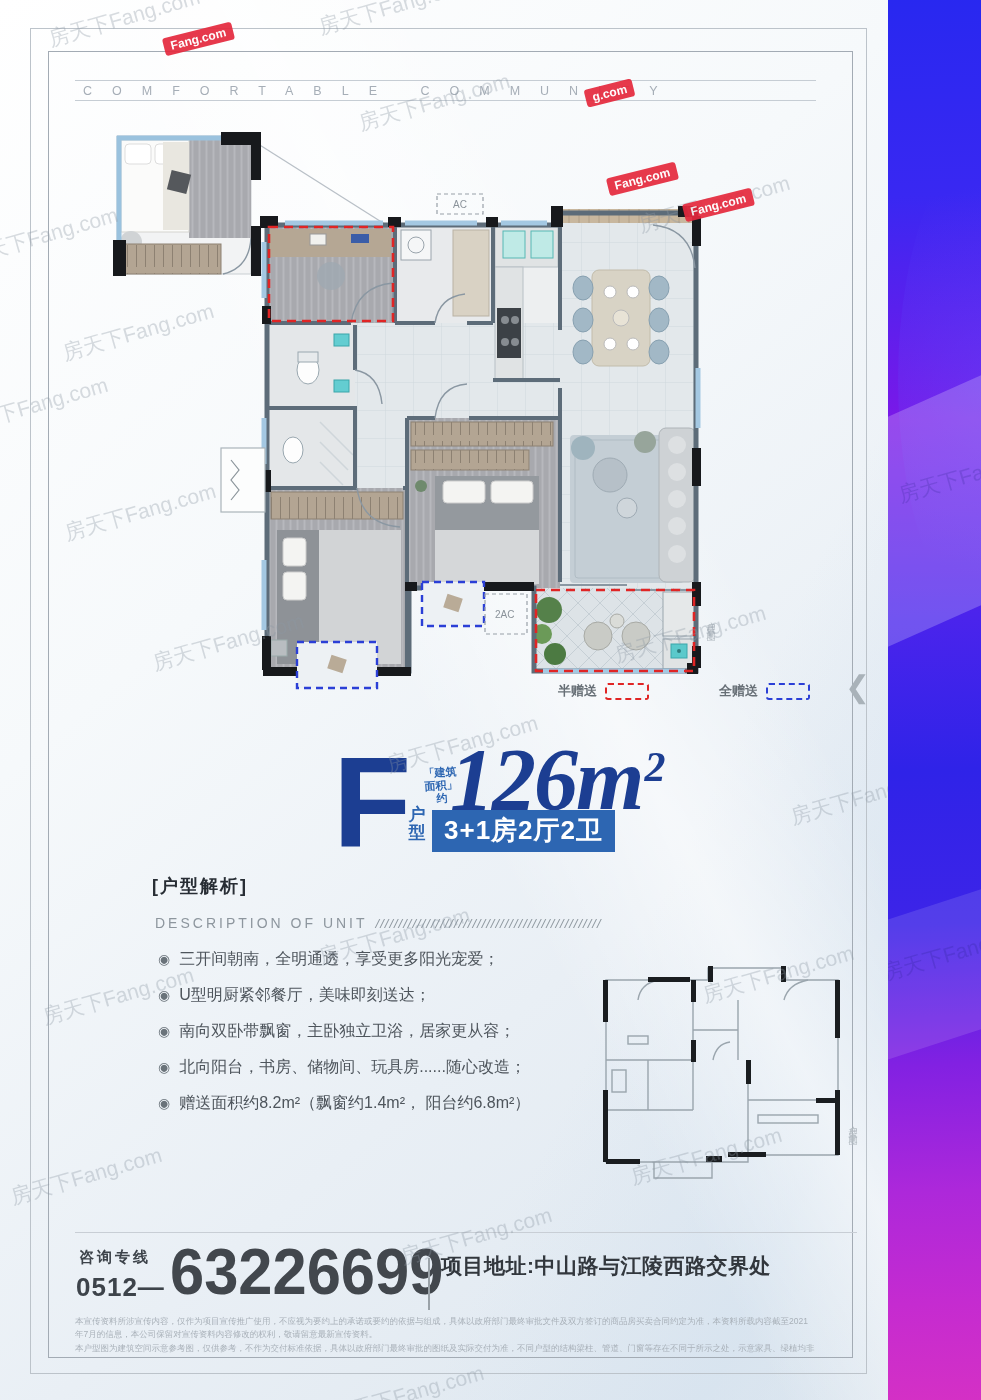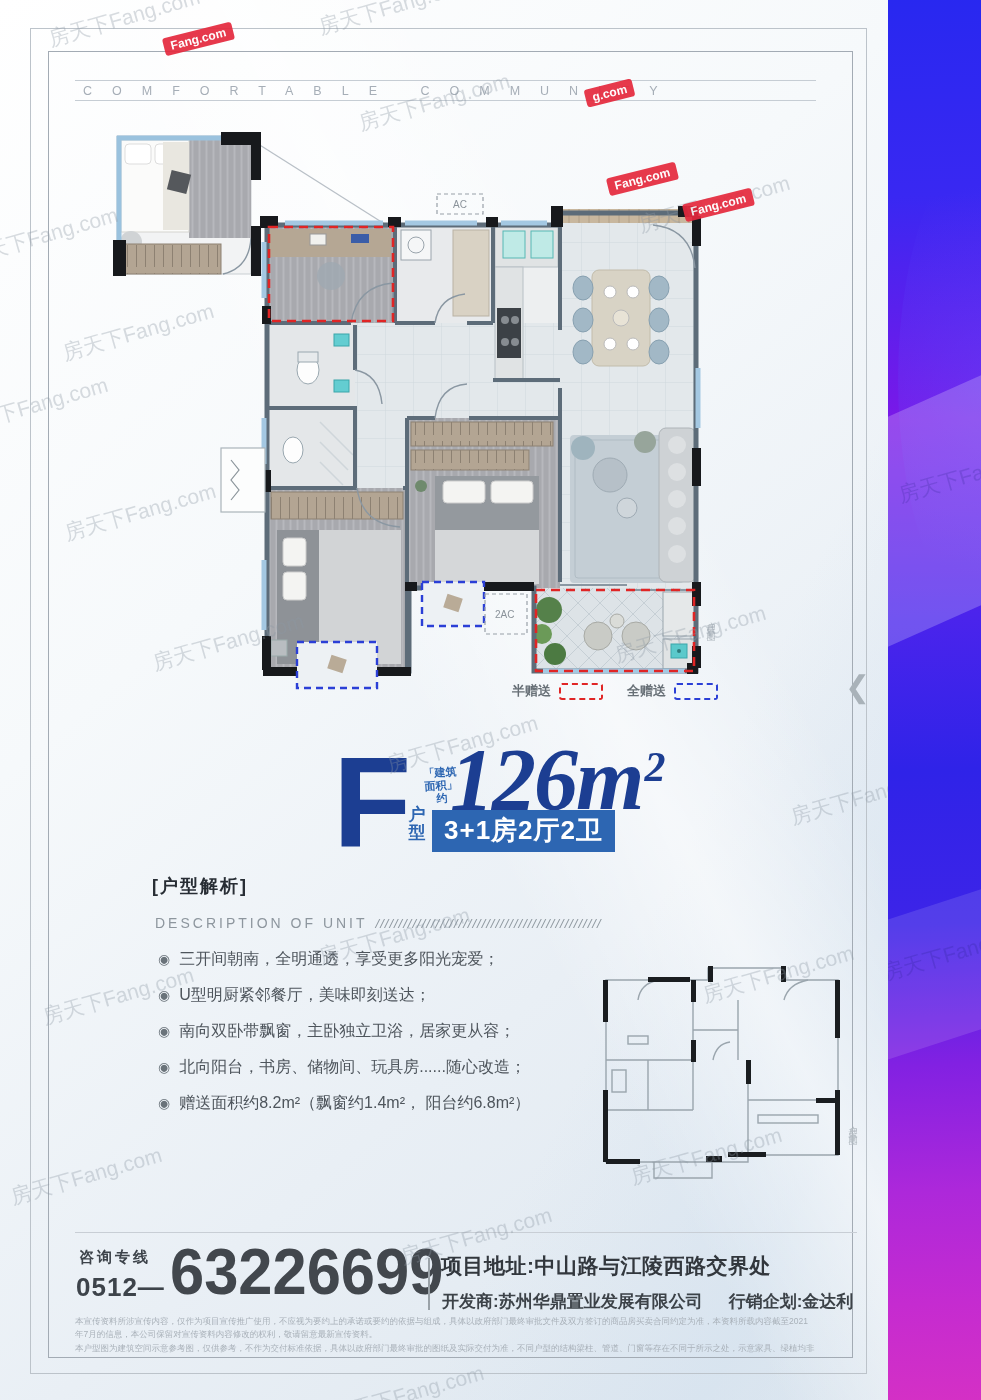--- a/index.html
+++ b/index.html
@@ -29,21 +29,21 @@
   .wm{position:absolute;transform:rotate(-16deg);color:rgba(141,153,164,.34);font-size:21px;white-space:nowrap;pointer-events:none;}
   .wm.dark{color:rgba(25,25,120,.18);}
   .wmchip{position:absolute;transform:rotate(-14deg);background:#e5293d;color:#fff;font-size:12px;font-weight:bold;
     padding:2px 7px;border-radius:3px;opacity:.92;pointer-events:none;white-space:nowrap;}
   
   .plan{position:absolute;left:105px;top:130px;}
   .miniplan{position:absolute;left:588px;top:940px;}
   
   .legend{position:absolute;left:512px;top:682px;display:flex;align-items:center;gap:24px;}
   .legend .item{display:flex;align-items:center;gap:8px;}
-  .legend .lab{font-size:13px;font-weight:bold;color:#676f76;}
+  .legend .lab{font-size:13px;font-weight:bold;color:#676f76;margin-left:46px;}
   .legend .box{width:40px;height:13px;border-radius:3px;background:transparent;}
   .legend .box.red{border:2px dashed #e02525;}
   .legend .box.blue{border:2px dashed #2b3fd6;}
   .sidenote{position:absolute;writing-mode:vertical-rl;font-size:9px;letter-spacing:3px;color:#b4bcc3;}
   
   .u-letter{position:absolute;left:333px;top:738px;font-size:128px;font-weight:bold;color:#1c3e92;line-height:1;}
   .u-note{position:absolute;left:424px;top:766px;width:34px;font-size:11px;line-height:13px;color:#2d66b2;
     font-weight:bold;text-align:center;transform:rotate(-4deg);}
   .u-area{position:absolute;left:450px;top:736px;font-family:"Liberation Serif",serif;font-style:italic;
     font-weight:bold;font-size:88px;color:#1c3e92;line-height:1;letter-spacing:-2px;}
@@ -378,23 +378,20 @@
     </g>
   </svg>
   <div class="sidenote" style="left:846px;top:1118px;">户型示意图</div>
 
   <div class="rule-top"></div>
   <div class="hotline-label">咨询专线</div>
   <div class="hotline-code">0512—</div>
   <div class="hotline-num">63226699</div>
   <div class="v-div"></div>
   <div class="address">项目地址:中山路与江陵西路交界处</div>
-  <div class="devline">
-    <span>开发商:苏州华鼎置业发展有限公司</span><span class="gap"></span><span>行销企划:金达利</span>
-  </div>
   <div class="disclaimer">
     <div>本宣传资料所涉宣传内容，仅作为项目宣传推广使用，不应视为要约上的承诺或要约的依据与组成，具体以政府部门最终审批文件及双方签订的商品房买卖合同约定为准，本资料所载内容截至2021</div>
     <div>年7月的信息，本公司保留对宣传资料内容修改的权利，敬请留意最新宣传资料。</div>
     <div class="p2">本户型图为建筑空间示意参考图，仅供参考，不作为交付标准依据，具体以政府部门最终审批的图纸及实际交付为准，不同户型的结构梁柱、管道、门窗等存在不同于所示之处，示意家具、绿植均非</div>
   </div>
 
   <div class="wm" style="left:46px;top:4px;">房天下Fang.com</div>
   <div class="wm" style="left:316px;top:-8px;">房天下Fang.com</div>
   <div class="wm" style="left:356px;top:88px;">房天下Fang.com</div>
   <div class="wm" style="left:-36px;top:222px;">房天下Fang.com</div>

